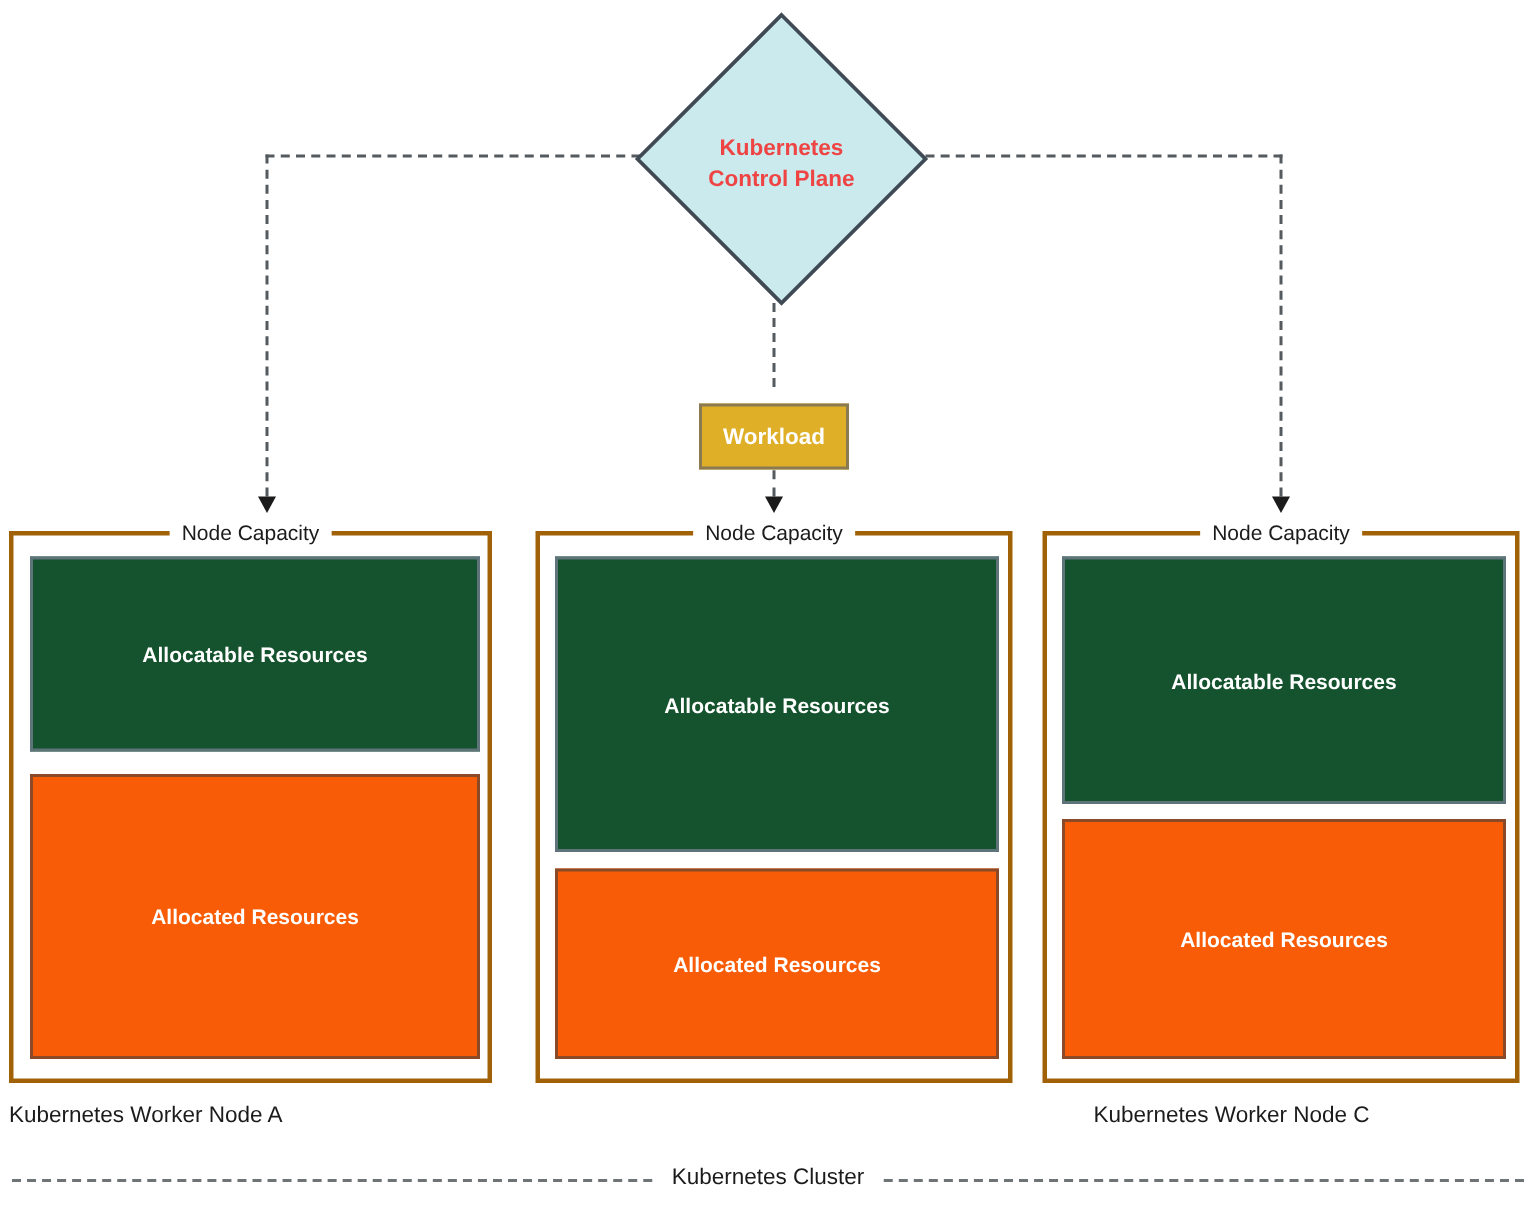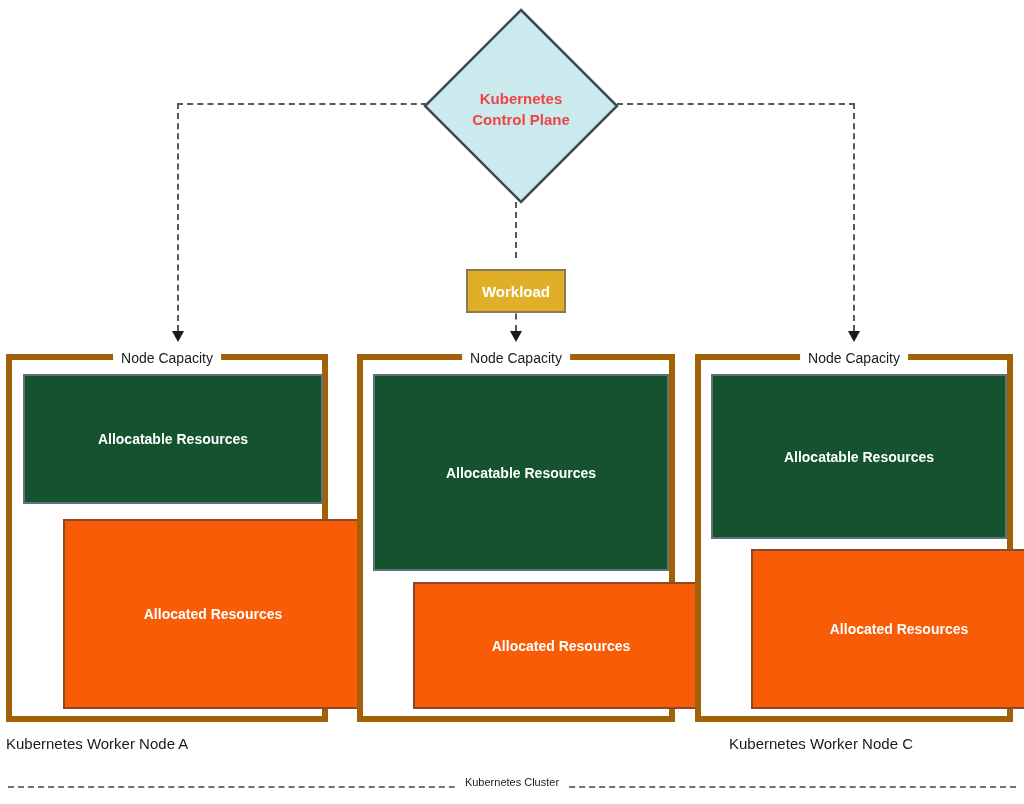--- a/index.html
+++ b/index.html
@@ -91,21 +91,21 @@
   
   .node {
     position: absolute;
     top: 354px;
   }
   .node-capacity {
     position: absolute;
     left: 0;
     top: 0;
     box-sizing: border-box;
-    border: 6px solid #a16207;
+    border: 3px solid #a16207;
     background: #ffffff;
   }
   .capacity-legend {
     position: absolute;
     top: -10px;
     left: 50%;
     transform: translateX(-50%);
     background: #ffffff;
     padding: 0 8px;
     font-size: 14px;
@@ -123,21 +123,20 @@
     font-size: 14px;
     text-align: center;
   }
   .res-allocatable {
     background: #14532d;
     border: 2px solid #5e747a;
   }
   .res-allocated {
     background: #f85c06;
     border: 2px solid #8a4a28;
-    margin-left: 40px;
   }
   .node-title {
     position: absolute;
     font-size: 15px;
     color: #1b1b1b;
     white-space: nowrap;
   }
 
   
   .cluster-line {
@@ -148,21 +147,21 @@
     height: 0;
     border-top: 2px dashed #6e7376;
   }
   .cluster-label {
     position: absolute;
     top: 776px;
     left: 50%;
     transform: translateX(-50%);
     background: #ffffff;
     padding: 0 10px;
-    font-size: 11px;
+    font-size: 15px;
     color: #1b1b1b;
     white-space: nowrap;
   }
 </style>
 </head>
 <body>
 
 <div id="canvas">
 
   <div class="conn conn-h" style="left:177px; top:103px; width:250px;"></div>

